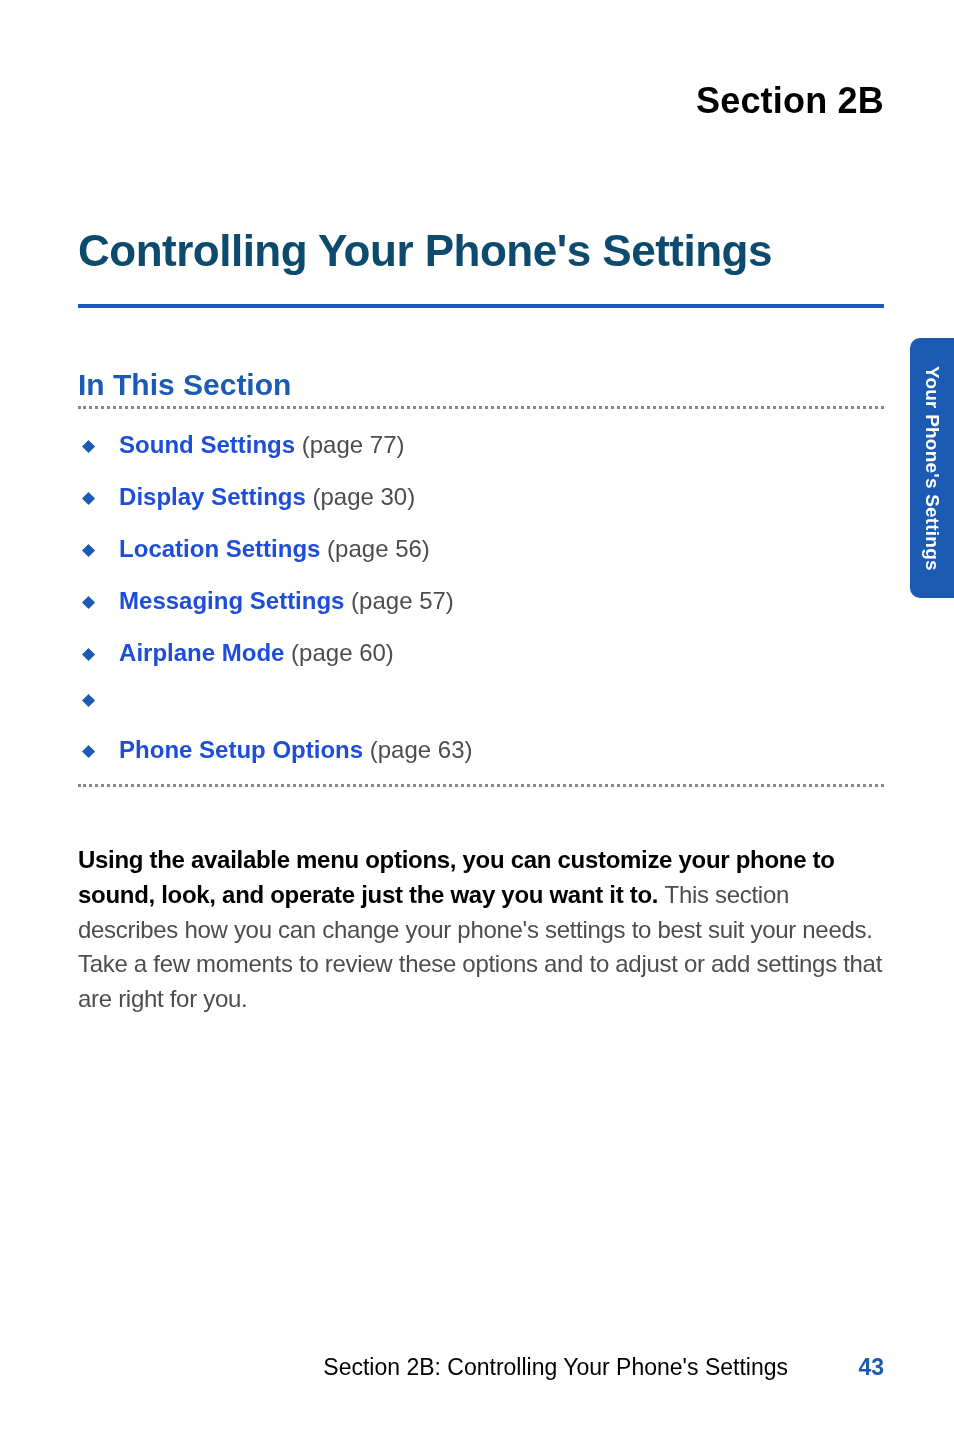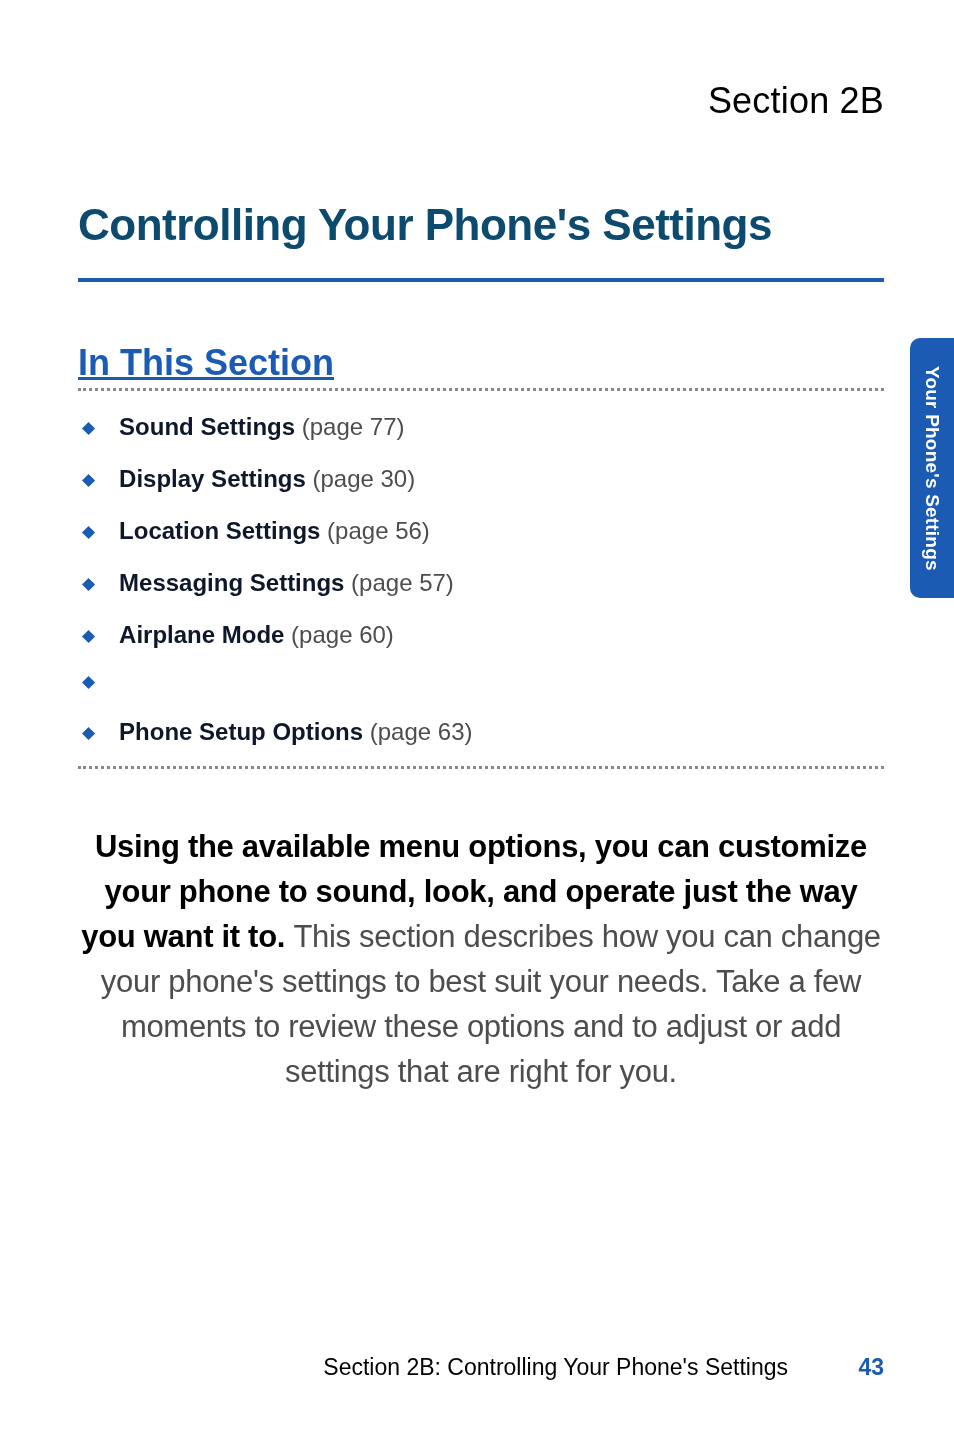--- a/index.html
+++ b/index.html
@@ -11,46 +11,45 @@
       position: relative;
       color: #000;
     }
     .page {
       padding: 80px 70px 50px 78px;
       height: 100%;
       position: relative;
     }
     .section-label {
       font-size: 36px;
-      font-weight: 400;
+      font-weight: 700;
       text-align: right;
-      margin-bottom: 78px;
+      margin-bottom: 104px;
       letter-spacing: 0.2px;
       font-stretch: condensed;
     }
     .chapter-title {
       color: #0c4a6e;
       font-size: 44px;
       font-weight: 700;
       letter-spacing: -0.5px;
       padding-bottom: 28px;
       font-stretch: condensed;
     }
     .title-rule {
       border: none;
       border-top: 4px solid #1b5bb3;
       margin-bottom: 60px;
     }
     .subheading {
       color: #1b5bb3;
-      font-size: 36px;
+      font-size: 30px;
       font-weight: 700;
       margin-bottom: 4px;
       font-stretch: condensed;
-      text-decoration: underline;
     }
     .dotted {
       border: none;
       border-top: 3px dotted #888;
       margin-bottom: 22px;
     }
     .toc-list {
       list-style: none;
       margin-left: 4px;
     }
@@ -60,30 +59,29 @@
       margin-bottom: 24px;
       font-size: 24px;
     }
     .diamond {
       color: #1b5bb3;
       font-size: 17px;
       margin-right: 24px;
       position: relative;
       top: -2px;
     }
-    .item-title { font-weight: 700; color: #0f172a; }
+    .item-title { font-weight: 700; color: #1d4ed8; }
     .item-page { font-weight: 400; color: #4d4d4d; }
     .dotted-bottom { margin-top: -4px; margin-bottom: 56px; }
     .body-text {
-      font-size: 31px;
+      font-size: 24px;
       line-height: 1.45;
       color: #4d4d4d;
       font-stretch: semi-condensed;
       letter-spacing: -0.3px;
-      text-align: center;
     }
     .body-text .lead { font-weight: 700; color: #000; }
     .side-tab {
       position: absolute;
       right: 0;
       top: 338px;
       width: 44px;
       height: 260px;
       background: #1b5bb3;
       border-top-left-radius: 10px;

